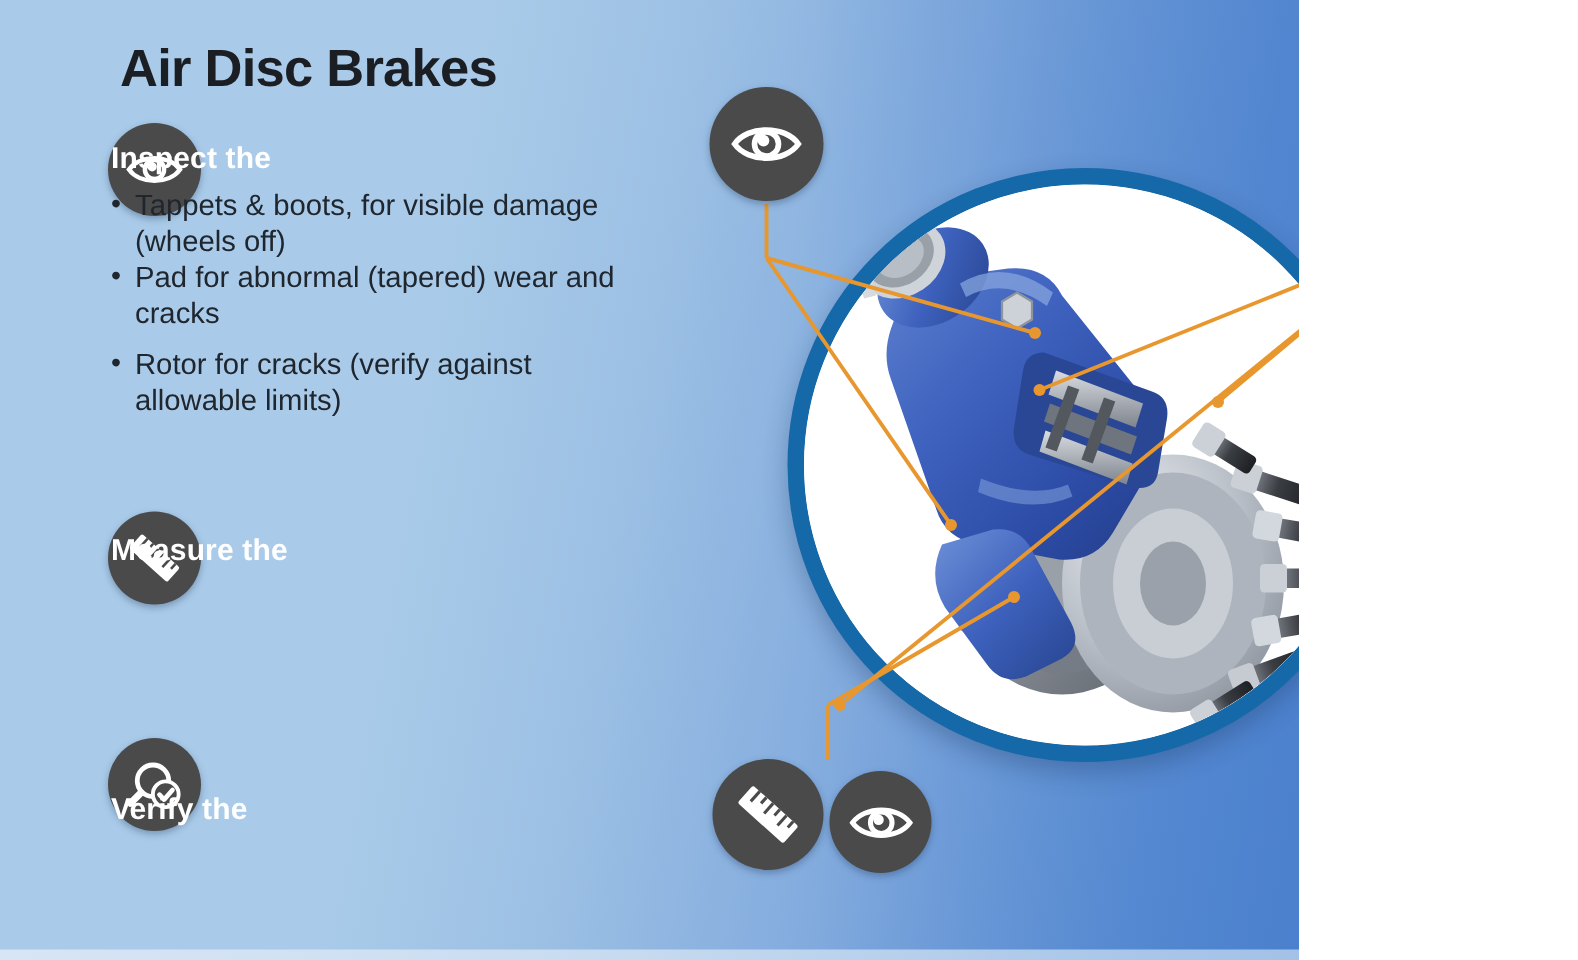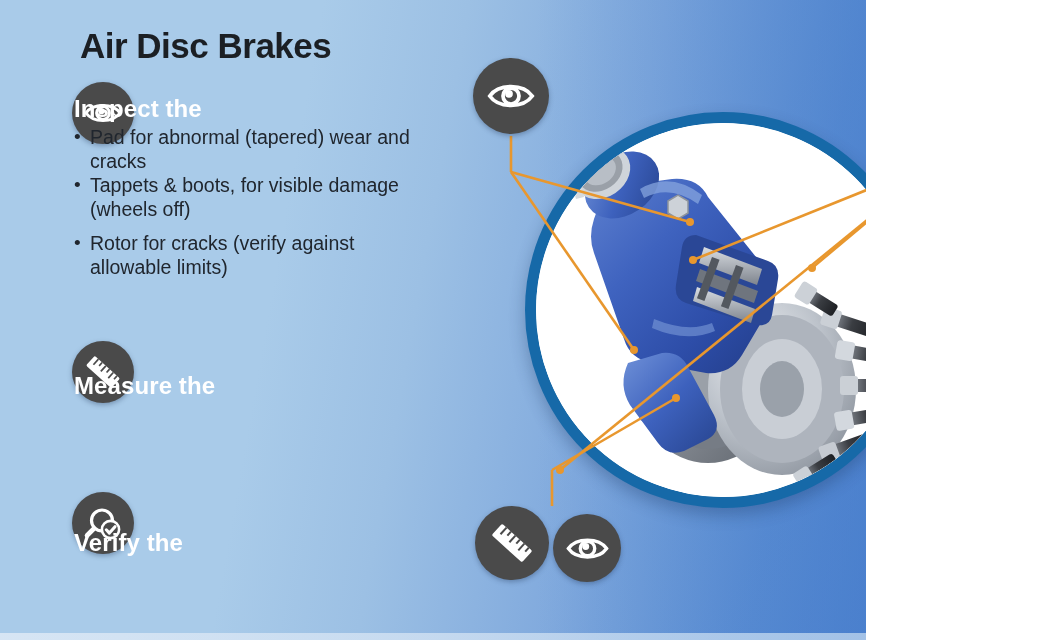--- a/index.html
+++ b/index.html
@@ -21,21 +21,21 @@
 
   
   #title{
     position:absolute;left:80px;top:26px;
     font-size:35px;font-weight:bold;color:#1b1f24;
     letter-spacing:-0.5px;
     font-family:"Liberation Sans","DejaVu Sans",sans-serif;
   }
   .sec-head{
     position:absolute;left:74px;
-    font-size:24px;font-weight:bold;color:#ffffff;
+    font-size:20px;font-weight:bold;color:#ffffff;
     letter-spacing:.1px;
   }
   .bullets{
     position:absolute;left:74px;
     list-style:none;margin:0;padding:0;
     color:#20262e;font-size:19.5px;line-height:23.5px;
   }
   .bullets li{
     position:relative;padding-left:16px;margin-bottom:1px;
   }
@@ -228,41 +228,41 @@
 
   <div class="badge shadow" style="left:72px;top:82px;width:62px;height:62px;">
     <svg width="40" height="40" viewBox="0 0 40 40">
       <path d="M3 20 C10 10, 30 10, 37 20 C30 30, 10 30, 3 20 Z" fill="none" stroke="#fff" stroke-width="3"></path>
       <circle cx="20" cy="20" r="6.4" fill="none" stroke="#fff" stroke-width="3"></circle>
       <circle cx="18.4" cy="18.2" r="3.1" fill="#fff"></circle>
     </svg>
   </div>
   <div class="sec-head" style="top:95px;">Inspect the</div>
   <ul class="bullets" style="top:126px;width:336px;">
+    <li>Tappets &amp; boots, for visible damage (wheels off)</li>
     <li>Pad for abnormal (tapered) wear and cracks</li>
-    <li>Tappets &amp; boots, for visible damage (wheels off)</li>
     <li class="gap">Rotor for cracks (verify against allowable limits)</li>
   </ul>
 
   <div class="badge shadow" style="left:72px;top:341px;width:62px;height:62px;">
     <svg width="40" height="40" viewBox="0 0 40 40">
       <g transform="rotate(42 20 20)">
         <rect x="3" y="13.5" width="34" height="13" rx="1.5" fill="#fff"></rect>
         <g stroke="#4a4a4a" stroke-width="1.7">
           <line x1="8" y1="13.5" x2="8" y2="21"></line>
           <line x1="13" y1="13.5" x2="13" y2="18"></line>
           <line x1="18" y1="13.5" x2="18" y2="21"></line>
           <line x1="23" y1="13.5" x2="23" y2="18"></line>
           <line x1="28" y1="13.5" x2="28" y2="21"></line>
           <line x1="33" y1="13.5" x2="33" y2="18"></line>
         </g>
       </g>
     </svg>
   </div>
-  <div class="sec-head" style="top:372px;">Measure the</div>
+  <div class="sec-head" style="top:356px;">Measure the</div>
 
   <div class="badge shadow" style="left:72px;top:492px;width:62px;height:62px;">
     <svg width="40" height="40" viewBox="0 0 40 40">
       <circle cx="19" cy="17.5" r="10.5" fill="none" stroke="#fff" stroke-width="3.2"></circle>
       <line x1="11" y1="25.5" x2="4" y2="32.5" stroke="#fff" stroke-width="4.6" stroke-linecap="round"></line>
       <circle cx="27.5" cy="26.5" r="8.6" fill="#4a4a4a" stroke="#fff" stroke-width="2.6"></circle>
       <path d="M23.3 26.8 l3.1 3.3 l5.6 -6.4" fill="none" stroke="#fff" stroke-width="3.1" stroke-linecap="round" stroke-linejoin="round"></path>
     </svg>
   </div>
   <div class="sec-head" style="top:529px;">Verify the</div>

